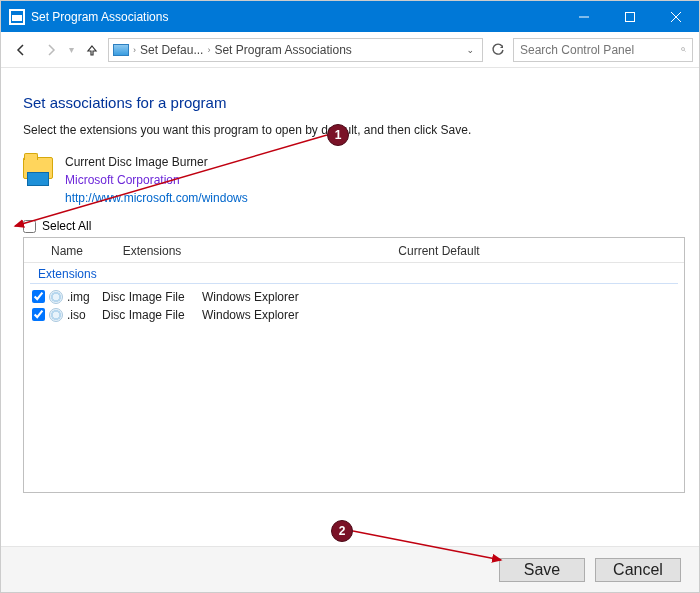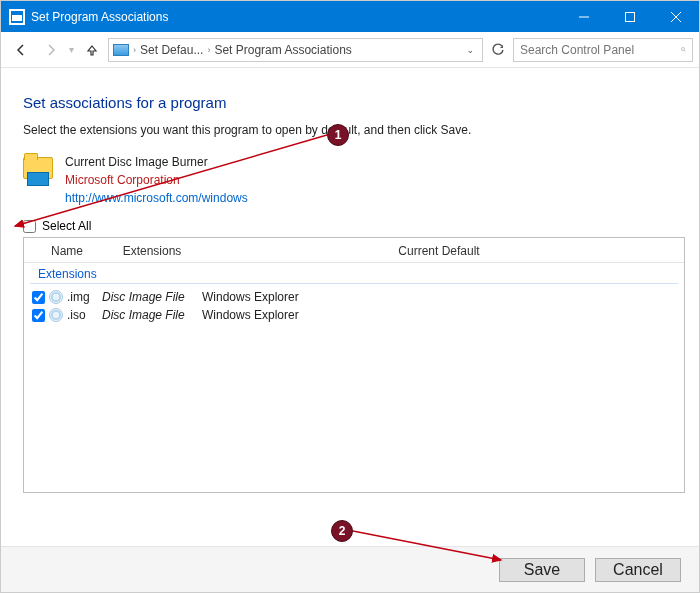--- a/index.html
+++ b/index.html
@@ -108,21 +108,21 @@
   .prog-icon .folder::before {
     content:""; position:absolute; top:-5px; left:0; width:12px; height:6px;
     background:#ffd55c; border:1px solid #d6a80c; border-bottom:0; border-radius:2px 2px 0 0;
   }
   .prog-icon .overlay {
     position:absolute; bottom:-1px; left:4px; width:22px; height:14px;
     background:#1e90d8; border:1px solid #0d6aa8;
   }
   .prog-meta { line-height: 1.5; }
   .prog-meta .pname { color: #222; }
-  .prog-meta .pcomp { color: #b91c1c; }
+  .prog-meta .pcomp { color: #6d28d9; }
   .prog-meta a { color: #0066cc; text-decoration: none; font-size: 12px; }
 
   .selectall { display: flex; align-items: center; gap: 6px; margin: 6px 0 4px 0; }
   .selectall input { width: 13px; height: 13px; }
 
   .listbox {
     border: 1px solid #bfbfbf;
     height: 256px;
     overflow: auto;
     background: #fff;
@@ -146,22 +146,22 @@
     border-bottom: 1px solid #cfe0f7;
     margin: 0 6px 4px 6px;
   }
   .row {
     display: flex; align-items: center;
     padding: 2px 8px;
     gap: 0;
     font-size: 12px;
     color: #222;
   }
-  .row .cell-name { width: 70px; display: flex; align-items: flex-end; gap: 4px; }
-  .row .cell-desc { width: 100px; font-style: italic; }
+  .row .cell-name { width: 70px; display: flex; align-items: flex-start; gap: 4px; }
+  .row .cell-desc { width: 100px; }
   .row .cell-def { flex: 1; }
   .row input[type=checkbox] { width: 13px; height: 13px; }
   .file-ico {
     width: 14px; height: 14px;
     background: radial-gradient(circle at 50% 50%, #e8f3fb 35%, #b7d7ee 36%, #b7d7ee 60%, #e8f3fb 61%);
     border: 1px solid #aac8de;
     border-radius: 50%;
   }
 
   .footer {

